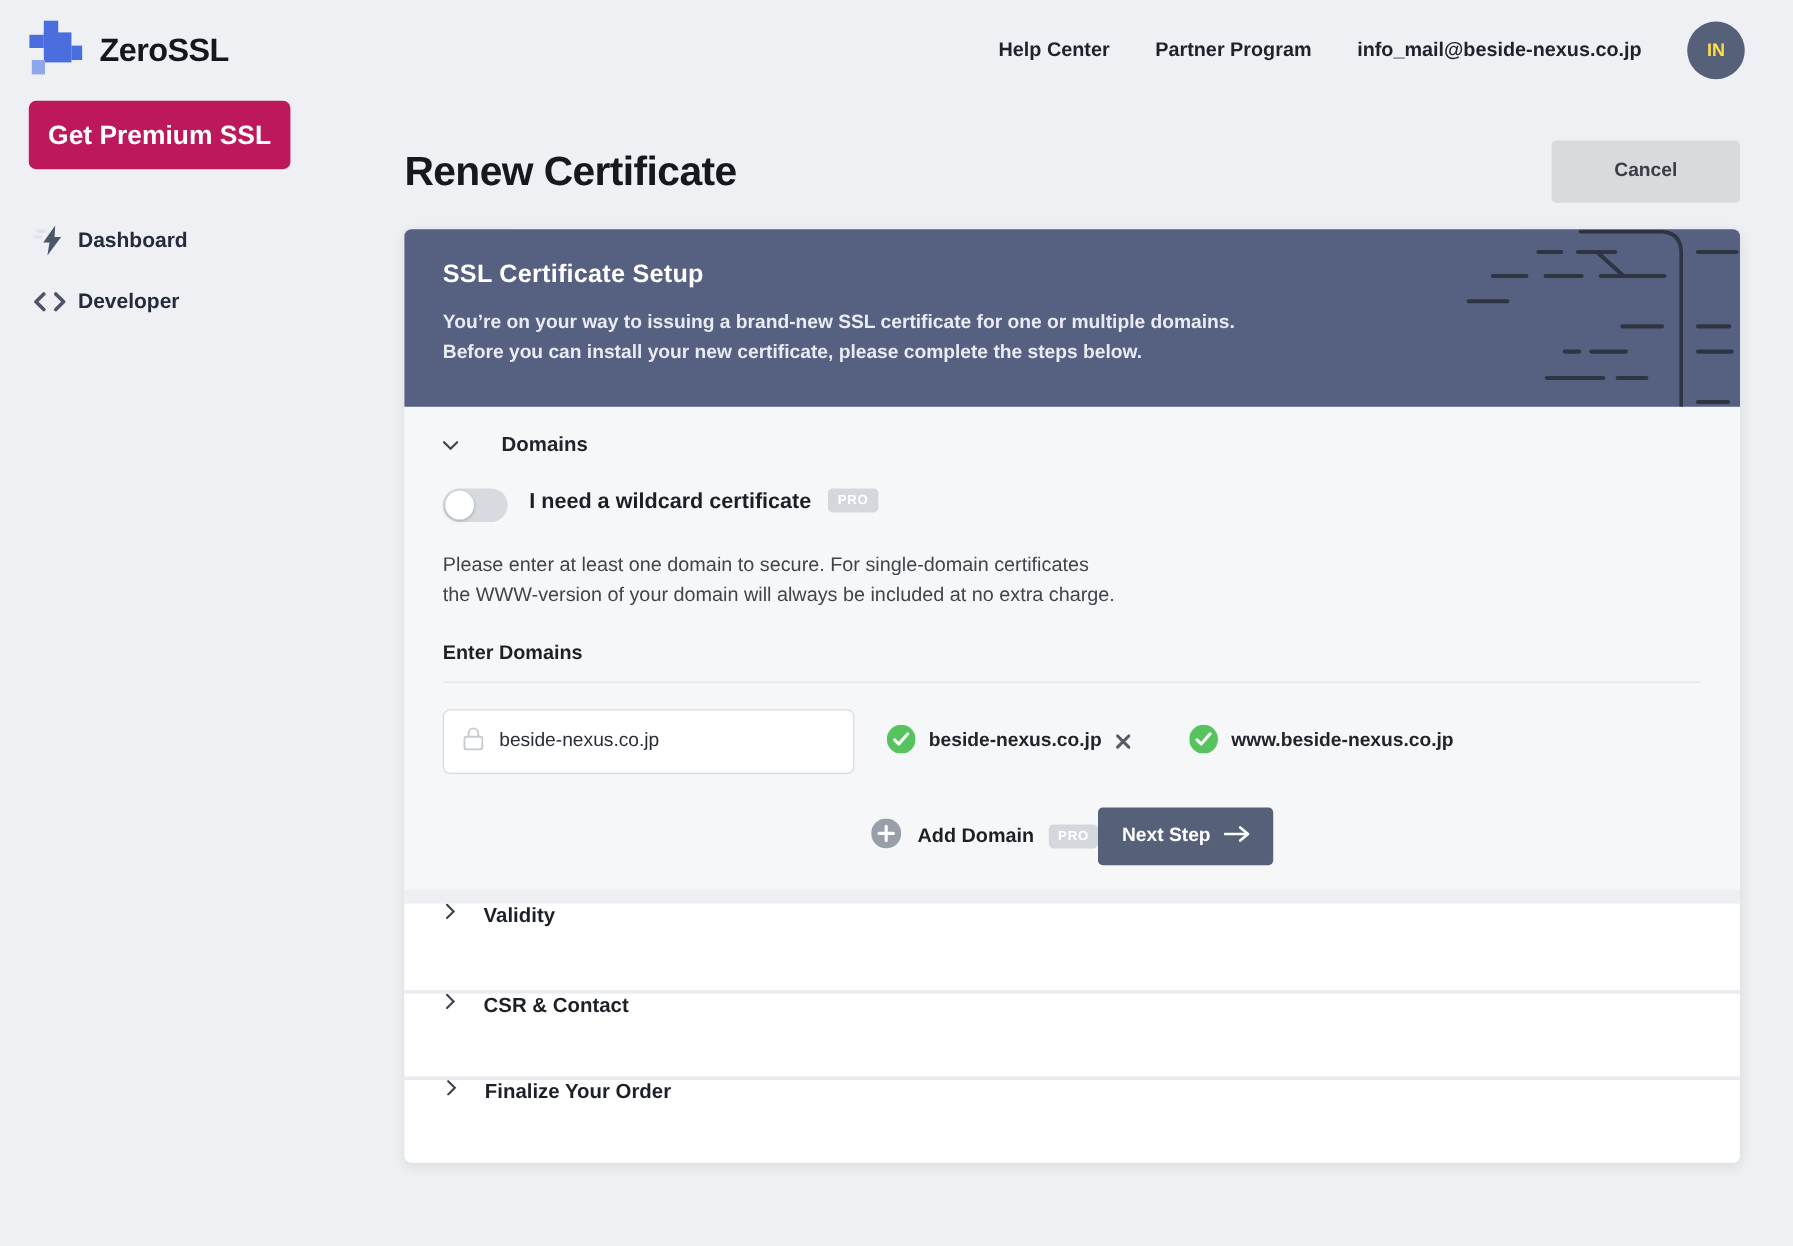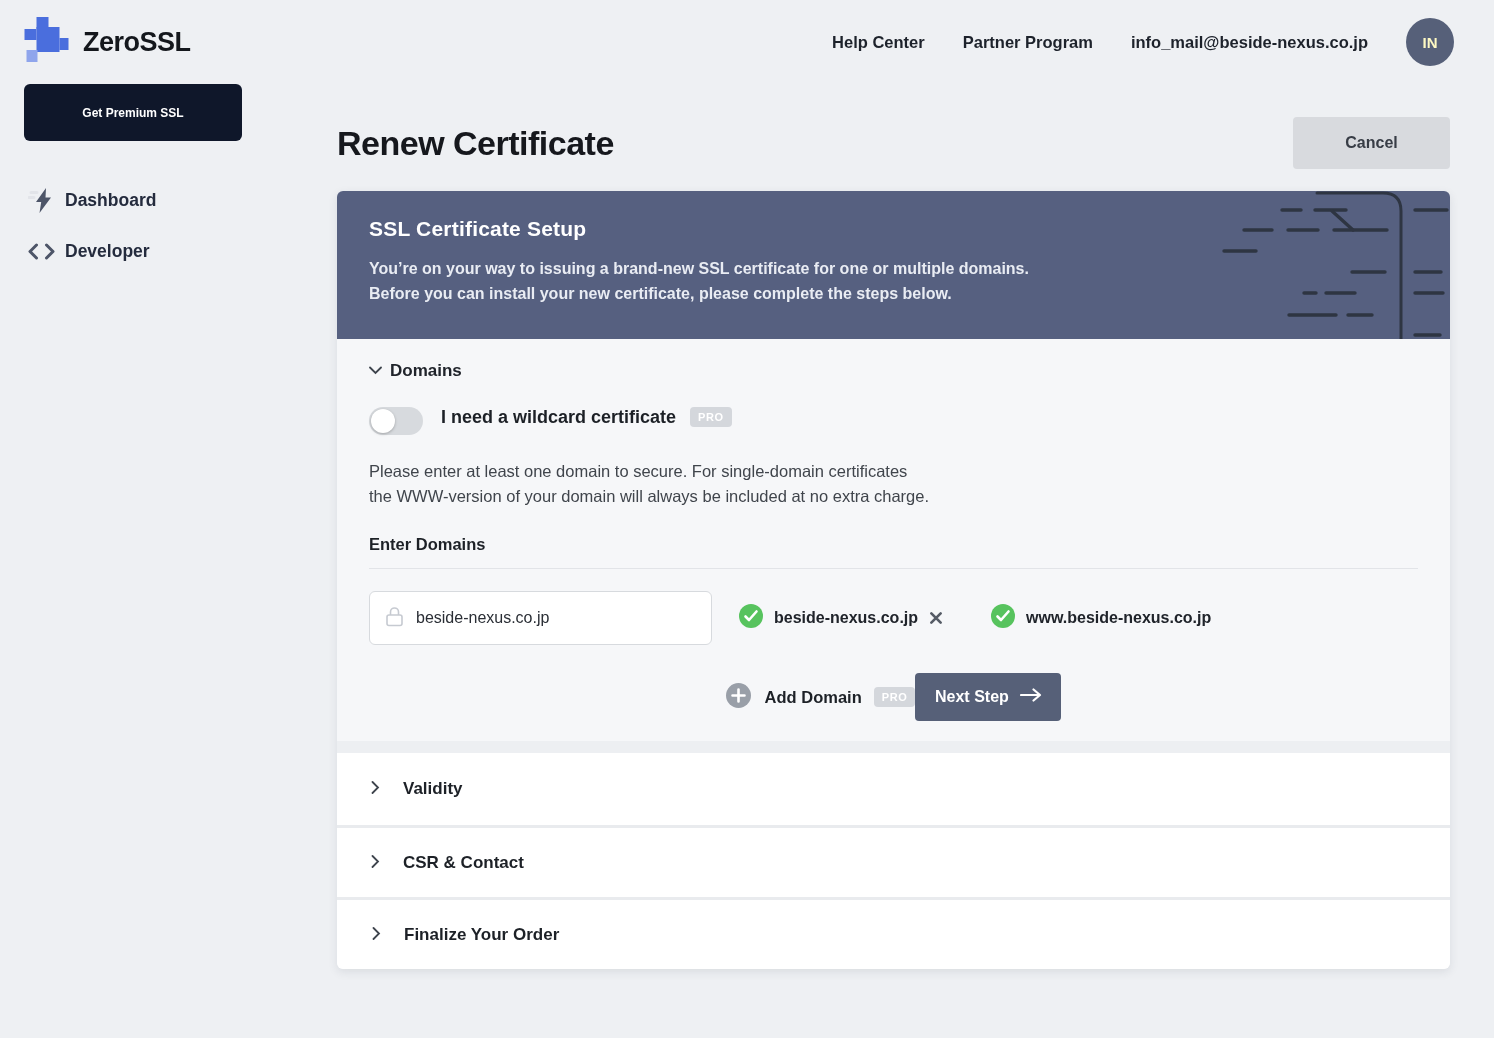--- a/index.html
+++ b/index.html
@@ -10,47 +10,47 @@
     color:#22262c;
     overflow:hidden;
     position:relative;
   }
   
   .topbar { height:84px; display:flex; padding:0 40px 0 24px; }
   .logo { display:flex; align-items:center; gap:14px; cursor:pointer; }
   .logo-text { font-size:27px; font-weight:bold; letter-spacing:-0.5px; color:#14171c; }
   .topnav { margin-left:auto; display:flex; align-items:center; gap:38px; }
   .topnav a { font-size:16.5px; font-weight:600; color:#1d222b; text-decoration:none; cursor:pointer; }
-  .avatar { width:48px; height:48px; border-radius:50%; background:#566079; color:#fef9c3;
+  .avatar { width:48px; height:48px; border-radius:50%; background:#566079; color:#fde047;
             display:flex; align-items:center; justify-content:center; font-size:15px; font-weight:bold; cursor:pointer; }
   
   .sidebar { position:absolute; left:0; top:84px; width:337px; }
-  .premium-btn { display:block; margin-left:24px; width:218px; height:57px; background:#0f172a; border:none;
-                 border-radius:6px; color:#fff; font-size:12px; font-weight:bold; cursor:pointer;
+  .premium-btn { display:block; margin-left:24px; width:218px; height:57px; background:#be185d; border:none;
+                 border-radius:6px; color:#fff; font-size:22px; font-weight:bold; cursor:pointer;
                  font-family:inherit; }
   .menu { margin-top:44px; }
   .menu-item { display:flex; align-items:center; gap:9px; padding:0 0 0 26px; height:30px; margin-bottom:21px; cursor:pointer; }
   .menu-item .mi-icon { width:30px; display:flex; justify-content:center; }
   .menu-item .mi-label { font-size:17.5px; font-weight:600; color:#242b3d; }
   
   .main { position:absolute; left:337px; top:84px; width:1113px; }
   .title-row { display:flex; align-items:center; justify-content:space-between; margin-top:33px; height:52px; }
   .page-title { font-size:34px; font-weight:bold; color:#16181d; letter-spacing:-0.5px; }
   .cancel-btn { width:157px; height:52px; background:#d8dade; border:none; border-radius:4px;
                 font-size:16px; font-weight:600; color:#383d46; cursor:pointer; font-family:inherit; }
   
   .card { margin-top:22px; width:1113px; border-radius:6px; box-shadow:0 3px 10px rgba(40,50,70,.10); }
   .card-header { position:relative; height:148px; background:#566080; border-radius:6px 6px 0 0;
                  padding:26px 32px 0 32px; overflow:hidden; }
   .card-header h2 { color:#fff; font-size:21px; font-weight:bold; letter-spacing:0.2px; }
   .card-header .intro { margin-top:15px; font-size:16px; font-weight:600; line-height:25px; color:#e9ecf3; position:relative; z-index:1; }
   .header-art { position:absolute; right:0; top:0; }
   
   .domains-sec { background:#f6f7f9; padding:22px 32px 20px 32px; }
-  .sec-head { display:flex; align-items:flex-start; gap:8px; height:20px; cursor:pointer; }
+  .sec-head { display:flex; align-items:flex-end; gap:36px; height:20px; cursor:pointer; }
   .sec-head .sec-label { font-size:17px; font-weight:600; color:#20242b; }
   .toggle-row { margin-top:26px; display:flex; align-items:flex-start; height:28px; }
   .toggle { width:54px; height:28px; border-radius:14px; background:#d7dade; position:relative; cursor:pointer; flex:0 0 auto; }
   .toggle-knob { position:absolute; left:2px; top:2px; width:24px; height:24px; border-radius:50%; background:#fff;
                  box-shadow:0 1px 3px rgba(0,0,0,.25); }
   .toggle-label { margin-left:18px; font-size:18px; font-weight:600; color:#1c2026; }
   .pro-badge { margin-left:14px; background:#d4d7dc; color:#fff; font-size:11px; font-weight:bold;
                letter-spacing:.6px; padding:4px 8px; border-radius:4px; }
   .note { margin-top:24px; font-size:16.5px; line-height:25px; color:#40454c; }
   .enter-label { margin-top:26px; font-size:16.5px; font-weight:600; color:#1d2127; }
@@ -66,21 +66,21 @@
   .chip-label { margin:0 11px; font-size:16px; font-weight:600; color:#20242b; }
   .chip-remove { cursor:pointer; display:flex; align-items:center; }
   .actions-row { margin-top:28px; display:flex; align-items:center; justify-content:center; }
   .add-domain { display:flex; align-items:center; cursor:pointer; }
   .add-domain-label { margin-left:14px; font-size:16.5px; font-weight:600; color:#1d2127; }
   .pro-badge-2 { margin-left:12px; }
   .next-step-btn { width:146px; height:48px; background:#566078; border:none; border-radius:4px;
                    color:#fff; font-size:16px; font-weight:bold; cursor:pointer; display:flex;
                    align-items:center; justify-content:center; gap:11px; font-family:inherit; }
   
-  .acc-row { height:72px; background:#fff; display:flex; align-items:center; gap:23px;
+  .acc-row { height:72px; background:#fff; display:flex; gap:23px;
              padding-left:34px; cursor:pointer; }
   .acc-row.first { border-top:12px solid #edeff2; height:84px; }
   .acc-row + .acc-row { border-top:3px solid #e9ebee; }
   .acc-row.last { border-radius:0 0 6px 6px;padding-left:35px; }
   .acc-label { font-size:17px; font-weight:600; color:#1d2127; }
 </style>
 </head>
 <body>
 
 <div class="topbar">

